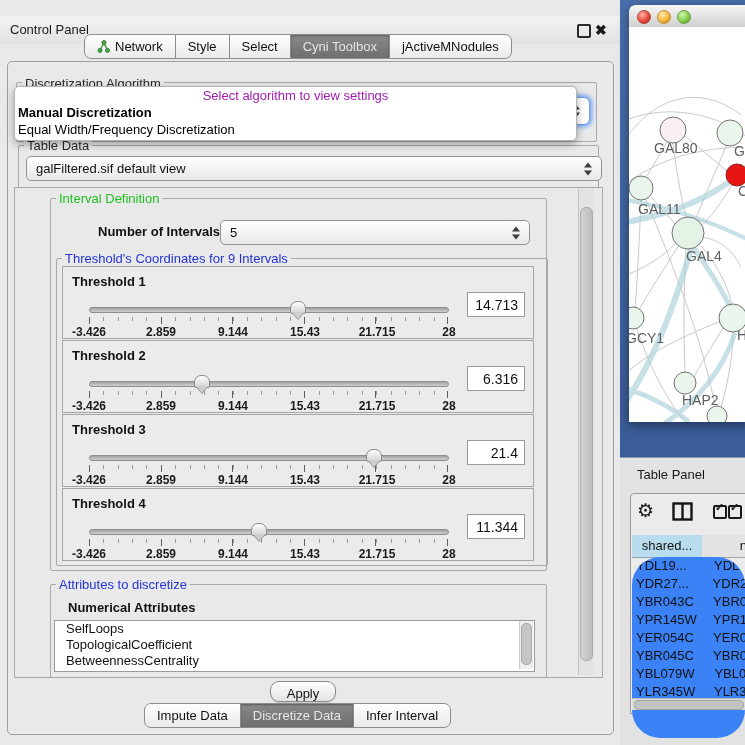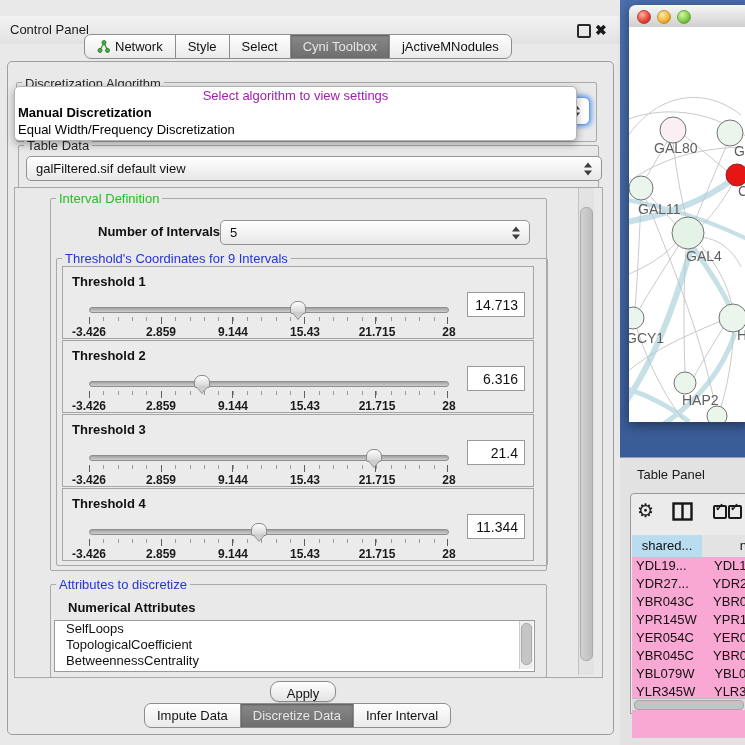--- a/index.html
+++ b/index.html
@@ -96,21 +96,21 @@
   #tp-bg{left:620px;top:457px;width:125px;height:288px;background:#e2e2e2;border-top:1px solid #8f9bb5;}
   #tp-title{left:17px;top:0;height:34px;line-height:34px;font-size:13px;color:#1a1a1a;}
   #tp-window{left:630px;top:493px;width:115px;height:219px;background:#ebebeb;border:1px solid #9a9a9a;border-radius:4px 0 0 0;}
   #gear-icon{left:637px;top:500px;font-size:19px;color:#1a1a1a;line-height:22px;}
   .cb{top:505px;width:10px;height:10px;border:2px solid #1a1a1a;border-radius:2px;}
   .cb span{position:absolute;left:0px;top:-6px;font-size:11px;font-weight:bold;color:#1a1a1a;}
   #tp-table-head1{left:632px;top:535px;width:70px;height:22px;background:#b9dcee;border-right:1px solid #93b6c8;
       border-bottom:1px solid #8fa6b5;font-size:13px;color:#111;text-align:center;line-height:22px;}
   #tp-table-head2{left:702px;top:535px;width:90px;height:22px;background:#e3e3e3;border-bottom:1px solid #a5a5a5;
       font-size:13px;color:#111;text-align:center;line-height:22px;}
-  #tp-rows{left:632px;top:557px;width:113px;height:181px;background:#f9a8d4;overflow:hidden;}
+  #tp-rows{left:632px;top:557px;width:113px;height:181px;background:#3b82f6;overflow:hidden;border-radius:28px;}
   .tp-row{display:flex;height:18px;line-height:18px;font-size:13px;color:#111;}
   .tp-c1{width:66px;padding-left:4px;overflow:hidden;white-space:nowrap;}
   .tp-c2{padding-left:15px;overflow:hidden;white-space:nowrap;}
   #h-scrollbar{left:632px;top:698px;width:113px;height:11px;background:#dedede;border-top:1px solid #bbb;}
   #h-thumb{left:634px;top:700px;width:108px;height:8px;border-radius:4px;background:#c3c3c3;border:1px solid #a5a5a5;}
 </style>
 </head>
 <body>
 
 <div class="abs" id="control-panel">

